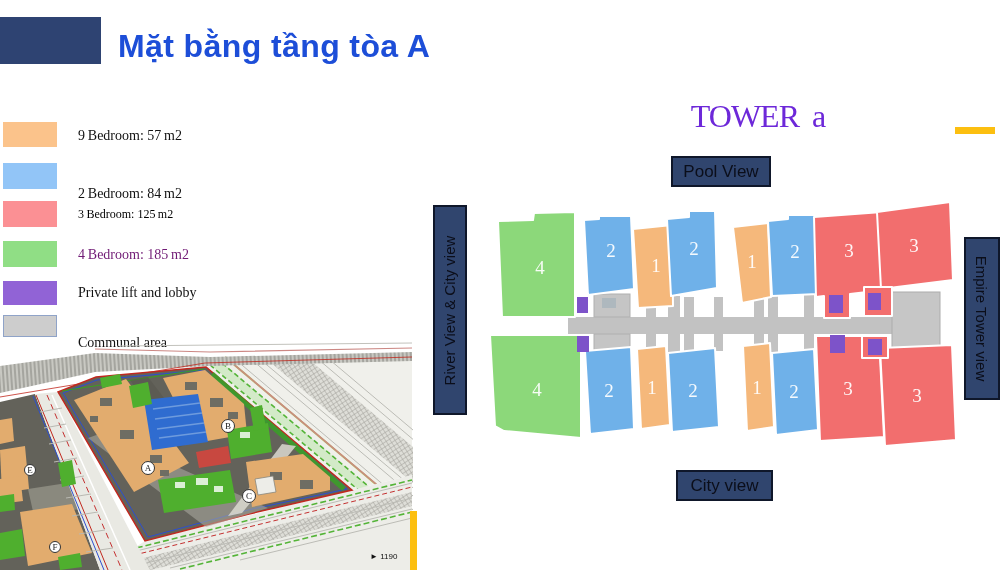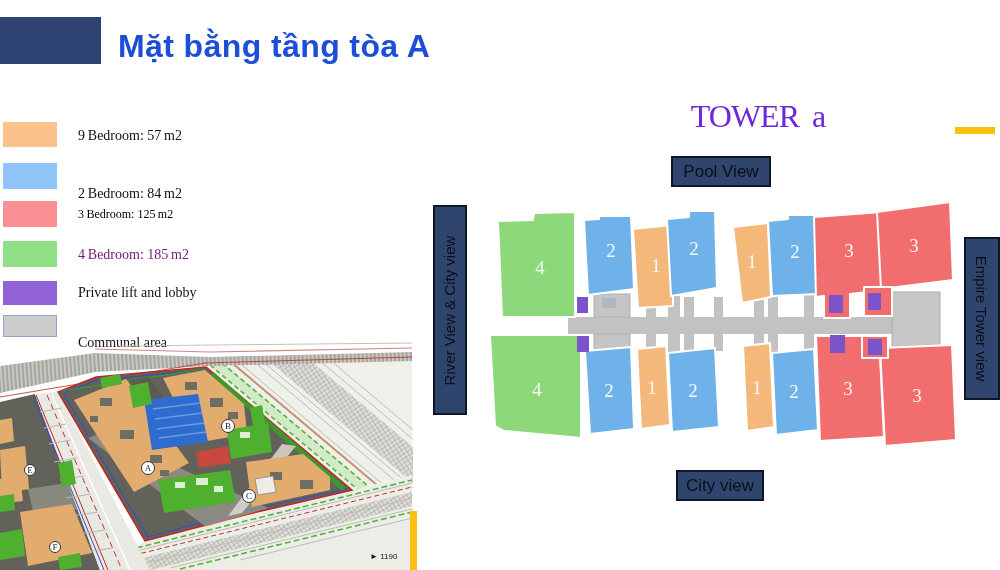--- a/index.html
+++ b/index.html
@@ -25,21 +25,21 @@
   <div class="abs" style="left:78px;top:168px;font-family:'Liberation Serif',serif;font-size:14px;color:#111;margin-top:18px;">2 Bedroom: 84 m2</div>
   <div class="abs" style="left:78px;top:207px;font-family:'Liberation Serif',serif;font-size:12px;color:#000000;">3 Bedroom: 125 m2</div>
   <div class="abs" style="left:78px;top:247px;font-family:'Liberation Serif',serif;font-size:14px;color:#701a75;">4 Bedroom: 185 m2</div>
   <div class="abs" style="left:78px;top:285px;font-family:'Liberation Serif',serif;font-size:14px;color:#111;text-align:right;">Private lift and lobby</div>
   <div class="abs" style="left:78px;top:319px;font-family:'Liberation Serif',serif;font-size:14px;color:#111;margin-top:16px;">Communal area</div>
 
   <div class="abs" style="left:673px;top:98px;width:170px;text-align:center;font-family:'Liberation Serif',serif;font-size:32px;color:#6d28d9;letter-spacing:-1px;word-spacing:6px;">TOWER a</div>
   <div class="abs" style="left:955px;top:127px;width:40px;height:7px;background:#FCBF10;"></div>
 
   <div class="navybox" style="left:671px;top:156px;width:100px;height:31px;">Pool View</div>
-  <div class="navybox" style="left:676px;top:470px;width:88px;height:31px;">City view</div>
+  <div class="navybox" style="left:676px;top:470px;width:97px;height:31px;">City view</div>
   <div class="navybox" style="left:433px;top:205px;width:34px;height:210px;font-size:15px;">
     <span style="transform:rotate(-90deg);white-space:nowrap;">River View &amp; City view</span>
   </div>
   <div class="navybox" style="left:964px;top:237px;width:36px;height:163px;font-size:15px;">
     <span style="transform:rotate(90deg);white-space:nowrap;">Empire Tower view</span>
   </div>
 
   <svg class="abs" style="left:0;top:0;" width="1000" height="570" viewBox="0 0 1000 570">
     <g id="corridor" fill="#C2C2C2">
       <rect x="568" y="317" width="340" height="17"></rect>

